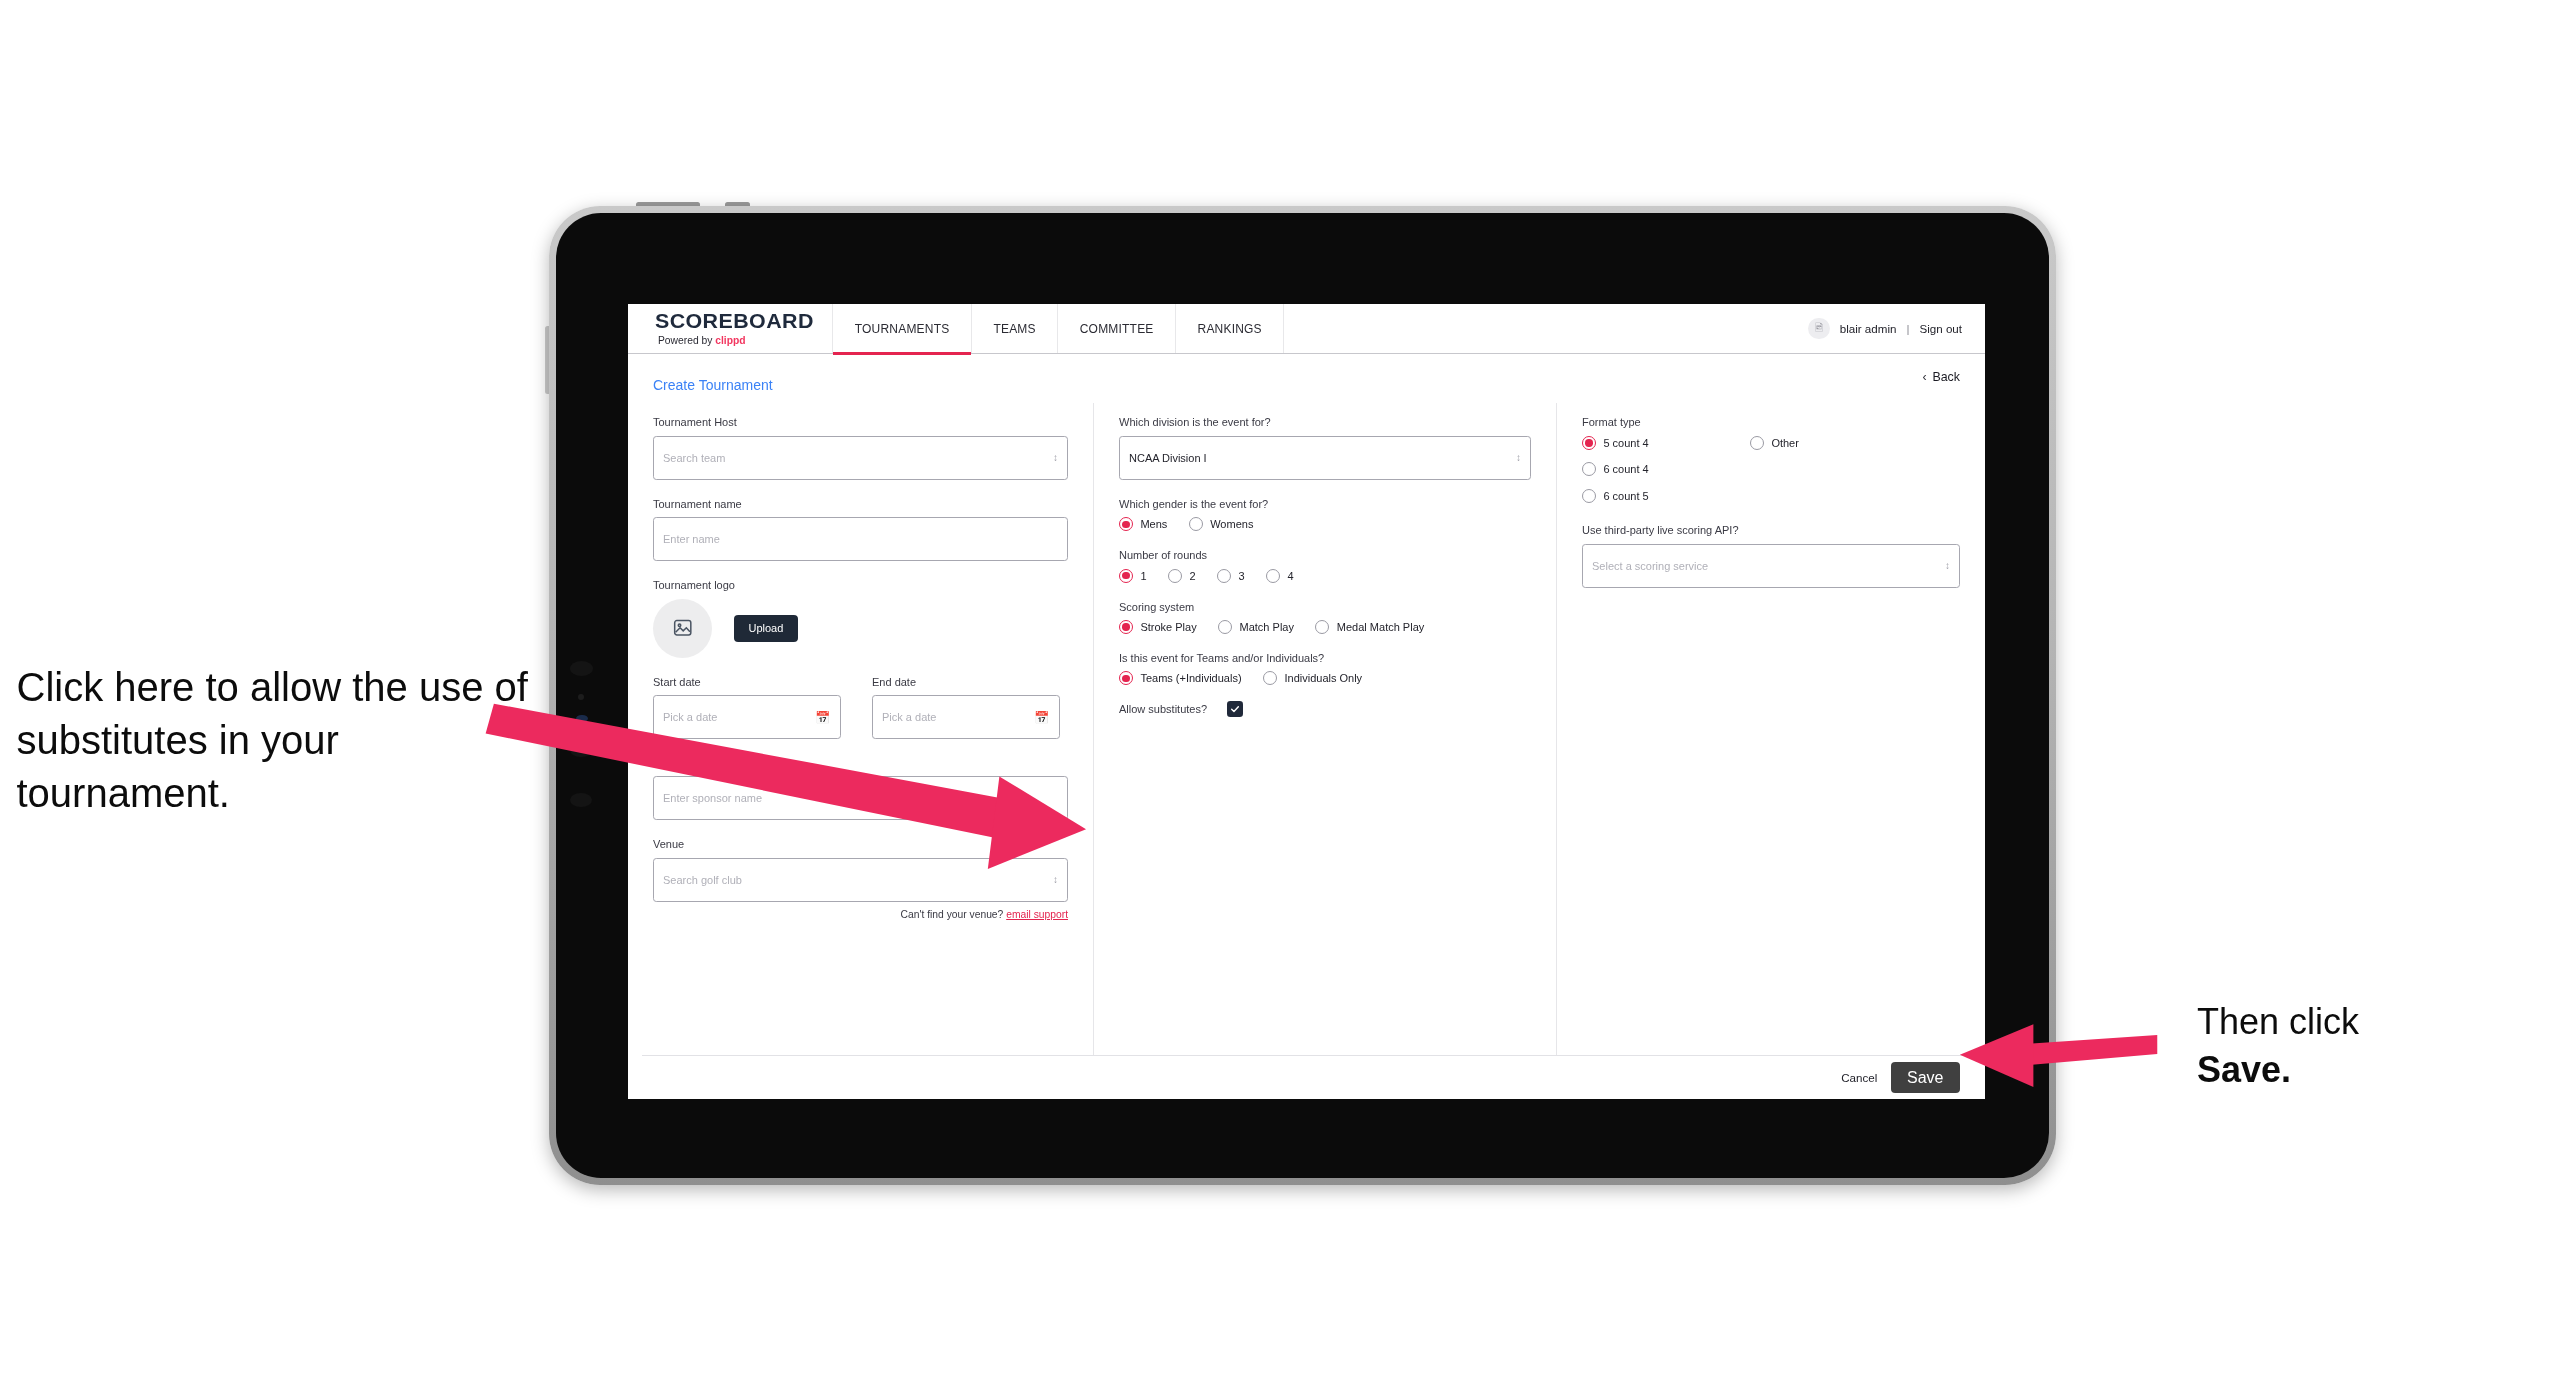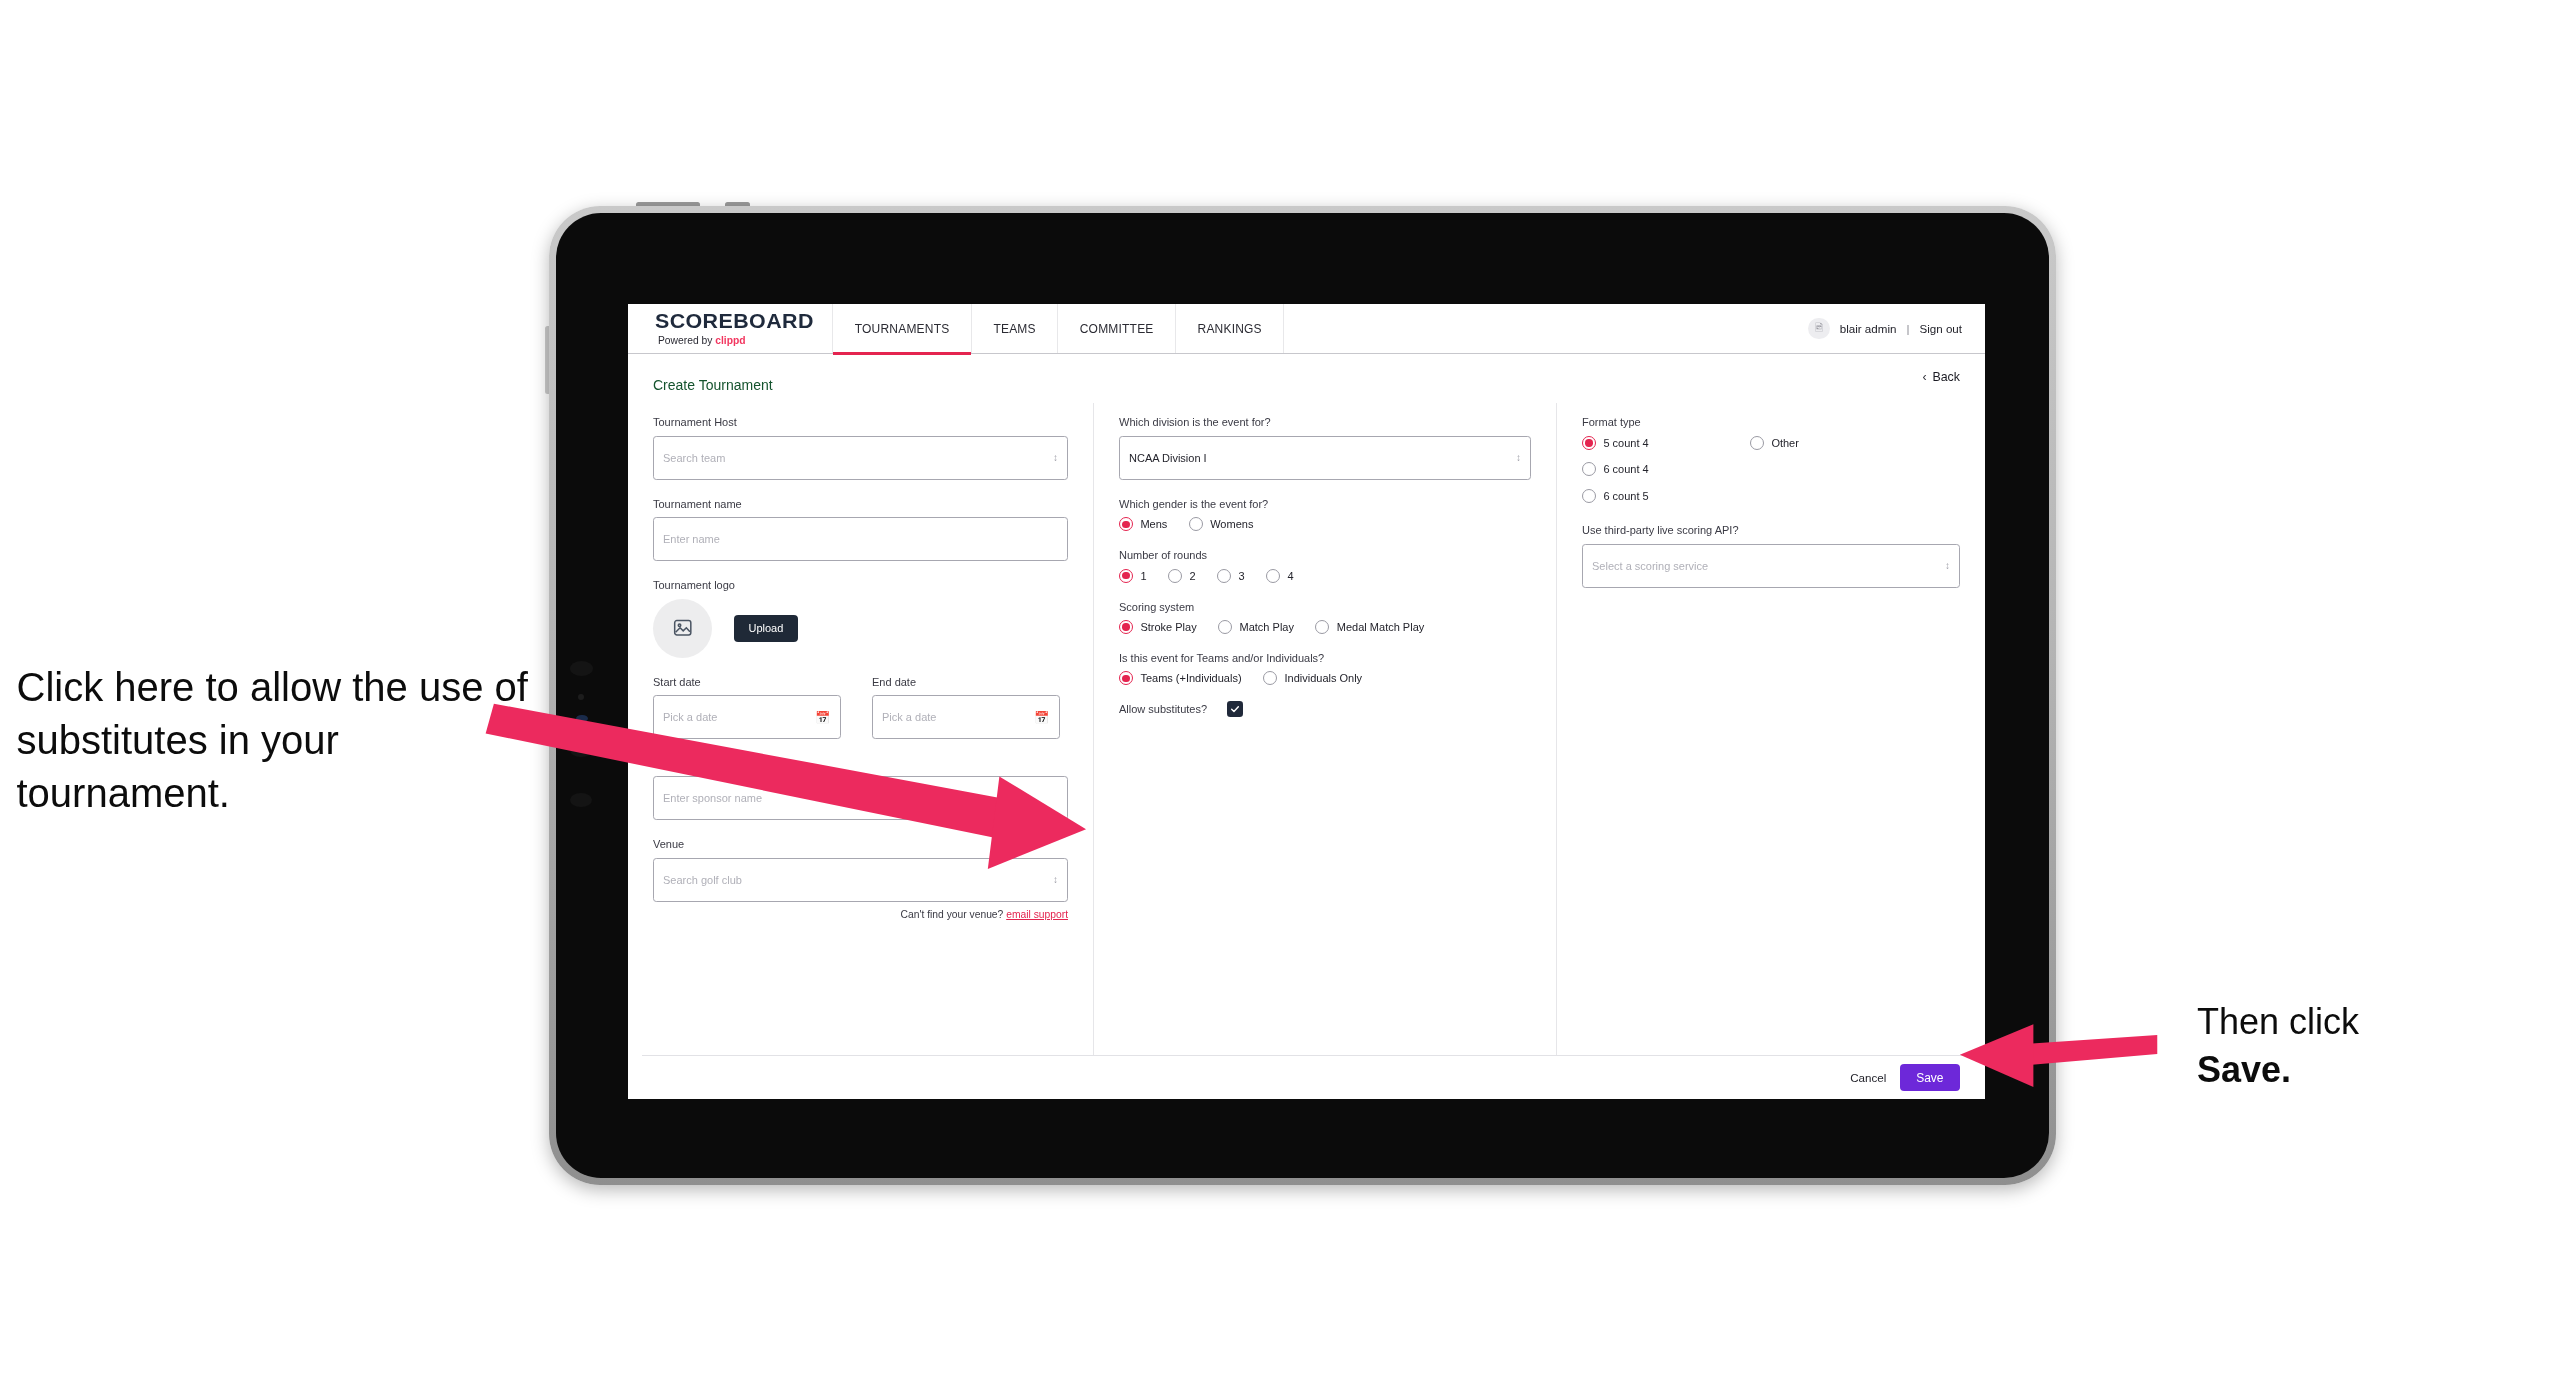--- a/index.html
+++ b/index.html
@@ -80,21 +80,21 @@
     display:flex; align-items:center; justify-content:center; color:#9b9ba3; font-size:10px;
   }
   #user-area .sep { color:#8c8c95; }
   #signout { cursor:pointer;text-align:right; }
 
   
   #titlerow {
     height: 46px; display:flex; align-items:center;
     padding: 0 25px 0 25px;
   }
-  #page-title { font-size: 14px; color:#14532d;margin-top:16px; }
+  #page-title { font-size: 14px; color:#3b82f6;margin-top:16px; }
   #back-link { margin-left:auto; display:flex; align-items:center; gap:5.8px;
                font-size: 12.4px; color:#1b1b23; cursor:pointer; }
   #back-link .chev { font-size: 12.4px; color:#33333b; }
 
   
   #cols { flex:1; display:flex; padding: 3.3px 0 0 0; }
   .col { padding: 13.2px 25px 0 25px; }
   #col-left  { width: 465px; }
   #col-mid   { width: 463px; border-left:0.8px solid #e6e6e9; }
   #col-right { flex:1; border-left:0.8px solid #e6e6e9; }
@@ -157,21 +157,21 @@
   }
 
   
   #footer {
     height: 44px; border-top:0.8px solid #e2e2e6;
     display:flex; align-items:center; justify-content:flex-end;
     gap: 5px; padding-right: 25px; background:#fff;margin-left:14px;
   }
   #cancel-btn { font-size:11.6px; color:#22222a; cursor:pointer; padding: 5px 8.3px;}
   #save-btn {
-    background:#6d28d9; color:#fff; font-size:12px;
+    background:#404040; color:#fff; font-size:16px;
     padding: 6.6px 16.5px; border-radius:4.1px; cursor:pointer;
   }
 
   
   #anno-left {
     position:absolute; left: 16.5px; top: 661px; width: 529px;
     font-size: 40px; line-height: 1.32; color:#0c0c0c;
   }
   #anno-right {
     position:absolute; left: 2197px; top: 998px; width: 355px;

